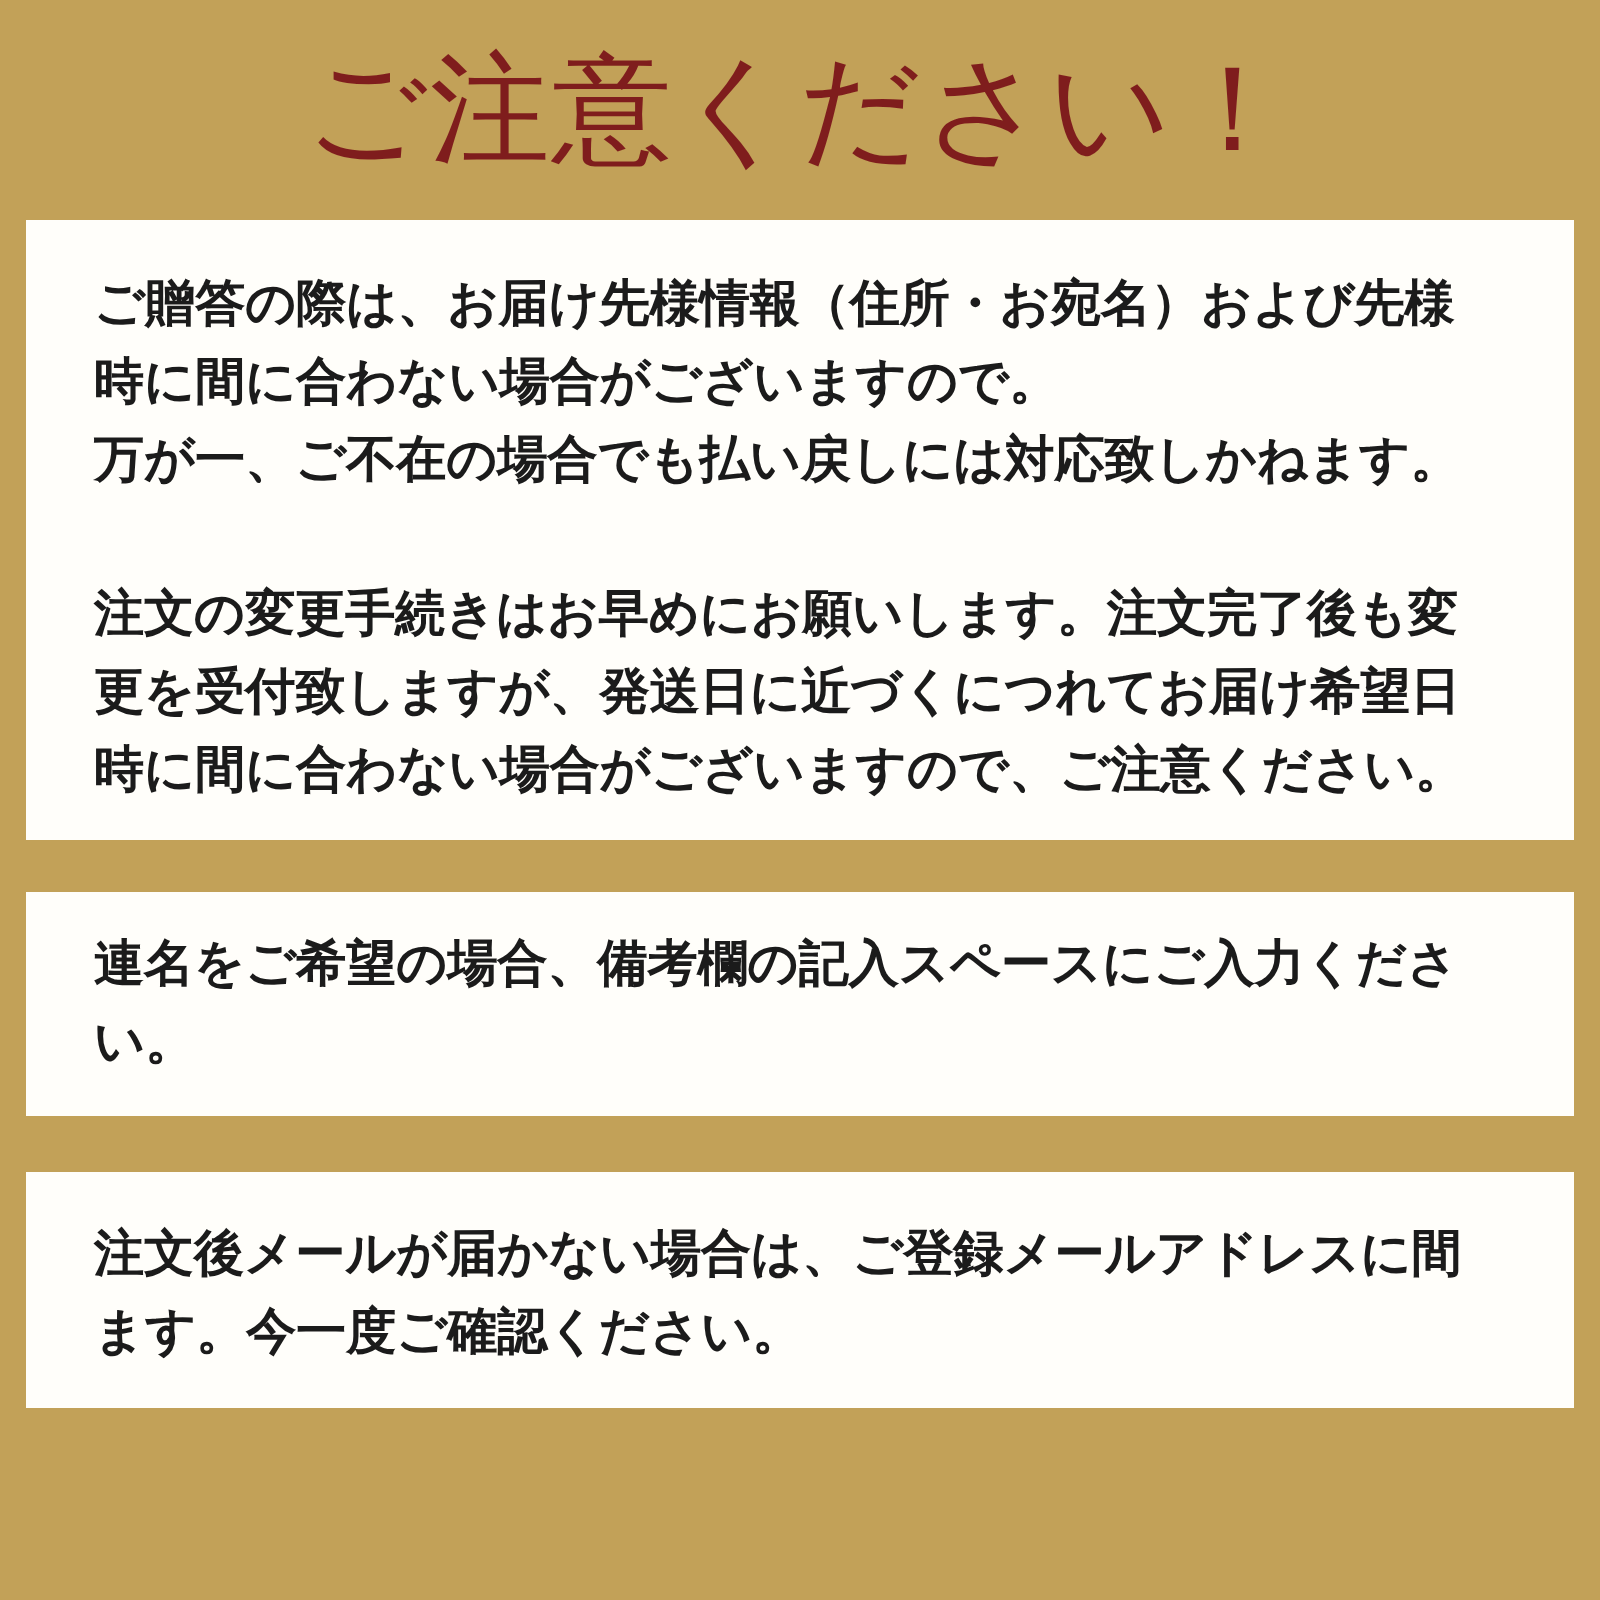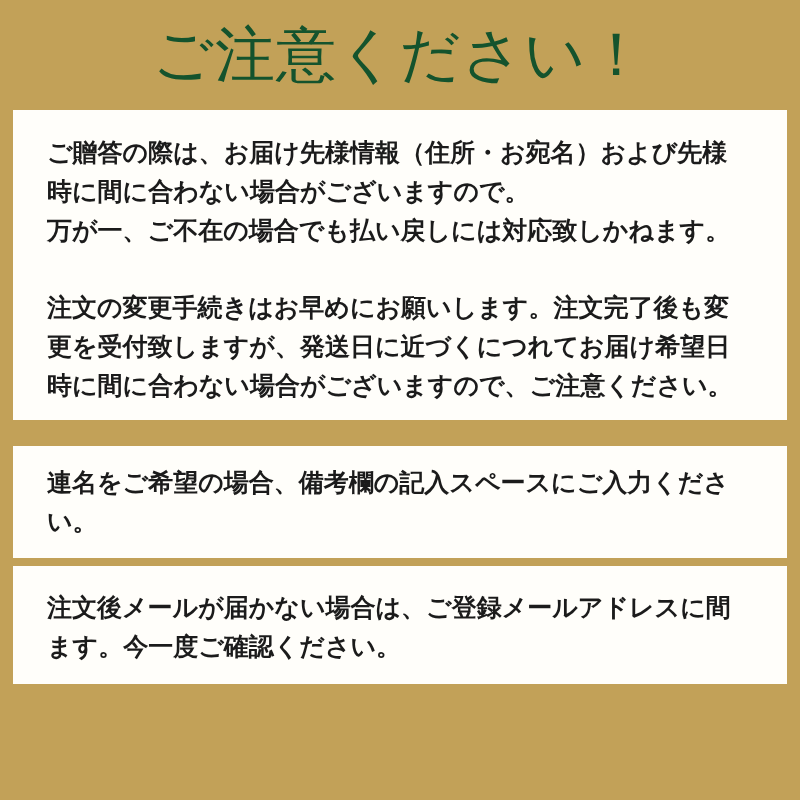--- a/index.html
+++ b/index.html
@@ -17,33 +17,33 @@
   }
   .title {
     height: 110px;
     display: flex;
     align-items: center;
     justify-content: center;
     font-family: "Liberation Serif", "DejaVu Serif", serif;
     font-size: 60px;
     font-weight: 500;
     letter-spacing: 1px;
-    color: #14532d;
+    color: #7f1d1d;
     white-space: nowrap;
   }
   .boxes {
     margin: 0 13px;
   }
   .notice-box {
     background: #fffefa;
     padding: 20px 34px;
   }
   .notice-box.b1 { padding-top: 23px; padding-bottom: 23px; }
   .notice-box.b2 { padding-top: 15px; padding-bottom: 15px; margin-bottom: 26px; }
-  .notice-box.b3 { padding-top: 17px; padding-bottom: 17px; margin-bottom: 8px; }
+  .notice-box.b3 { padding-top: 17px; padding-bottom: 17px; margin-bottom: 28px; }
   .notice-box.b4 { padding-top: 22px; padding-bottom: 18px; margin-bottom: 0; }
   .notice-line {
     font-size: 25px;
     line-height: 39px;
     font-weight: bold;
     color: #1b1b1b;
     white-space: nowrap;
     letter-spacing: 0;
   }
 </style>

